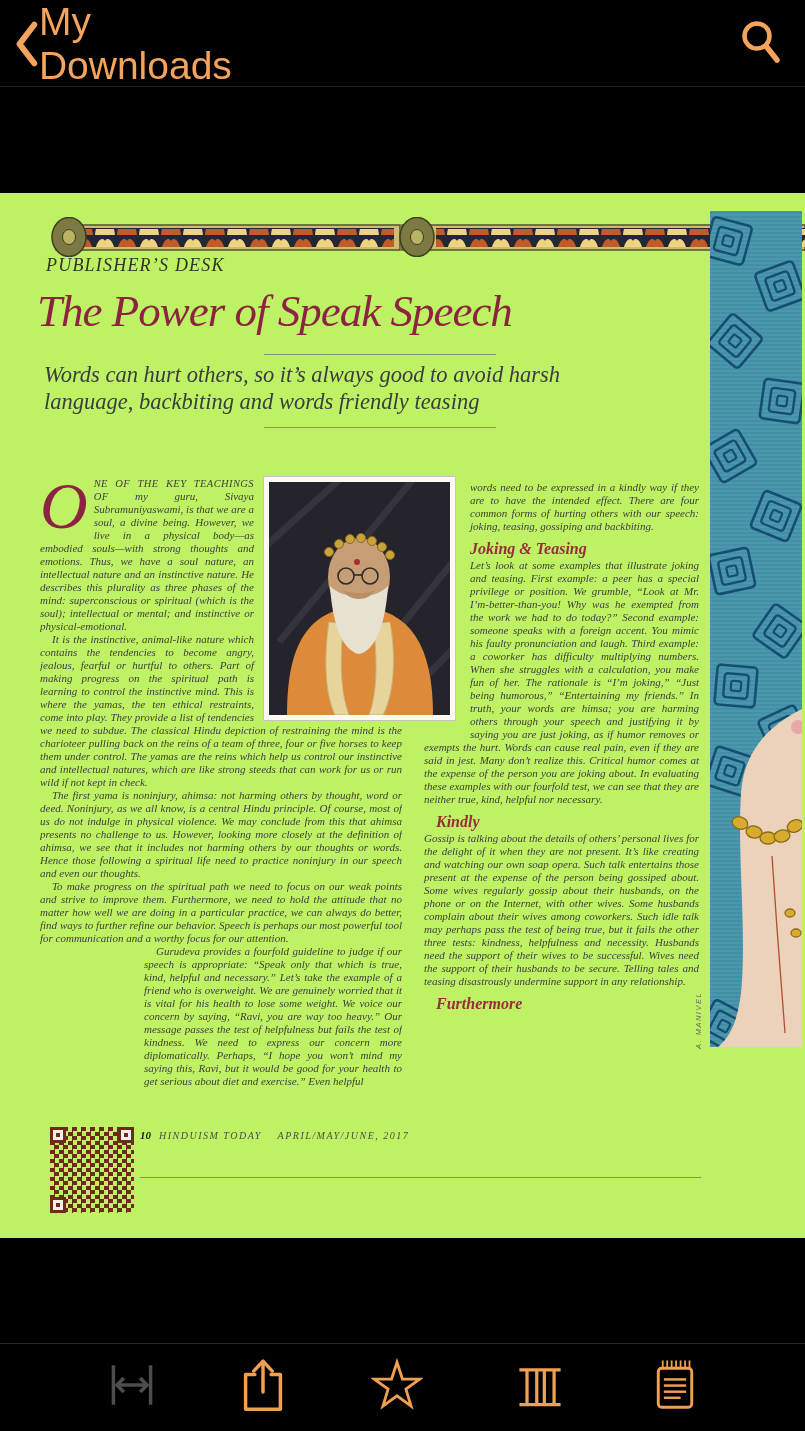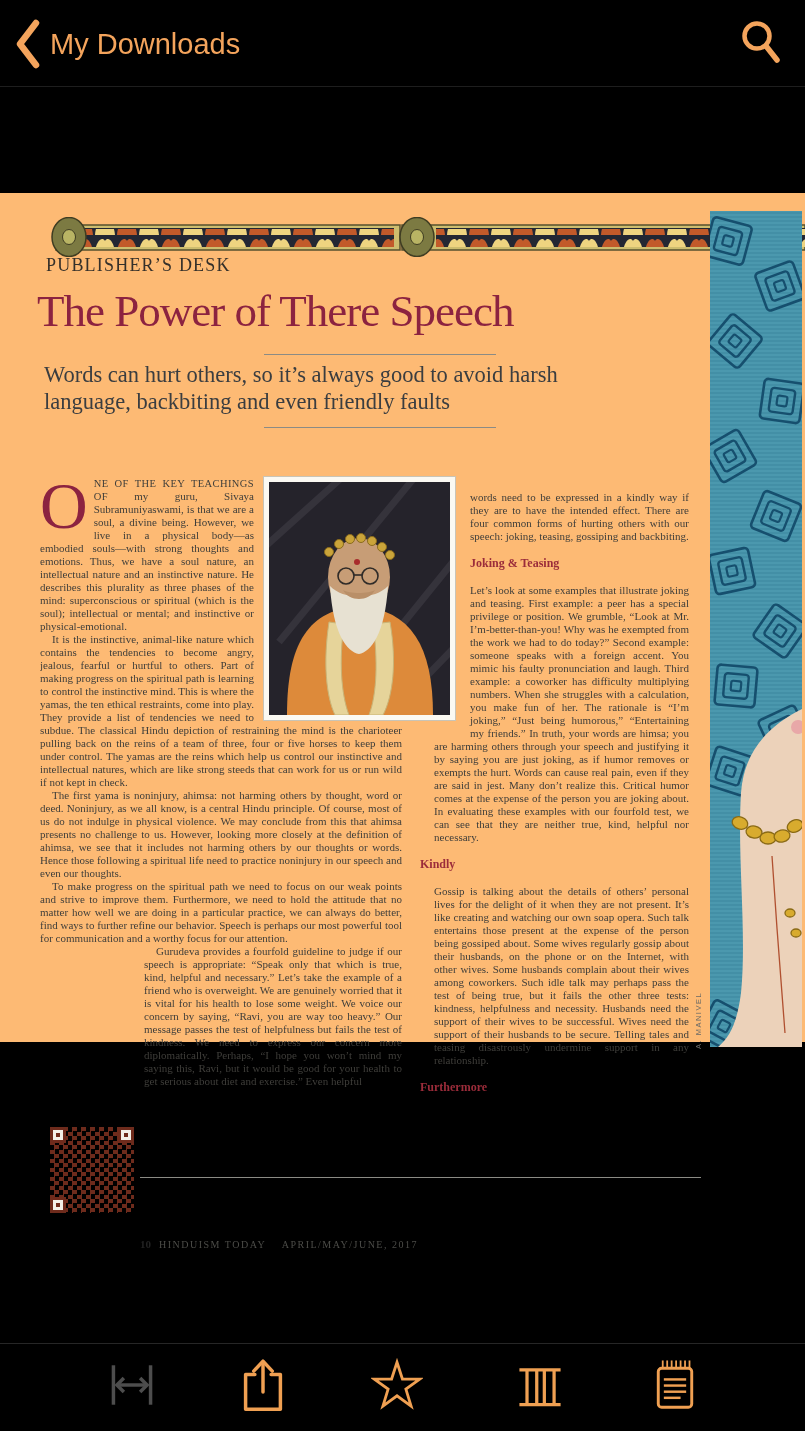--- a/index.html
+++ b/index.html
@@ -2,24 +2,24 @@
 <html lang="en"><head>
 <meta charset="utf-8">
 <style>
   html,body{margin:0;padding:0;background:#000;}
   .screen{position:relative;width:805px;height:1431px;background:#000;overflow:hidden;
           font-family:"Liberation Serif",serif;}
   
   .topbar{position:absolute;top:0;left:0;width:805px;height:87px;background:#000;}
   .topbar-line{position:absolute;top:86px;left:0;width:805px;height:1px;background:#1e1e1e;}
   .back-btn{position:absolute;top:15px;left:14px;width:260px;height:58px;display:flex;align-items:center;cursor:pointer;}
-  .back-label{font-family:"Liberation Sans",sans-serif;font-size:29px;color:#f4a45c;margin-left:10px;text-align:right;}
+  .back-label{font-family:"Liberation Sans",sans-serif;font-size:39px;color:#f4a45c;margin-left:1px;}
   .search-btn{position:absolute;top:16px;right:22px;width:46px;height:54px;cursor:pointer;}
   
-  .page{position:absolute;top:193px;left:0;width:805px;height:849px;background:#fdba74;}
+  .page{position:absolute;top:193px;left:0;width:805px;height:1045px;background:#bef264;font-style:italic;}
   .deco-border{position:absolute;left:50px;top:24px;z-index:1;}
   .artwork{position:absolute;left:710px;top:18px;z-index:2;}
   .credit{position:absolute;left:694px;top:792px;height:64px;z-index:3;
           writing-mode:vertical-rl;transform:rotate(180deg);
           font-family:"Liberation Sans",sans-serif;font-size:7.5px;letter-spacing:1.5px;color:#6a6a66;}
   .kicker{position:absolute;left:46px;top:62px;font-size:18px;letter-spacing:1.2px;color:#35302a;}
   .title{position:absolute;left:37px;top:92px;font-size:45px;letter-spacing:-1px;color:#8c2340;white-space:nowrap;}
   .rule{position:absolute;height:1px;background:#8b8b85;}
   .rule1{left:264px;top:161px;width:232px;}
   .rule2{left:264px;top:234px;width:232px;}
@@ -30,35 +30,35 @@
        text-align:justify;hyphens:auto;overflow:hidden;height:696px;}
   .left-col{left:40px;width:362px;}
   .right-col{left:420px;width:283px;}
   .spacer-r{float:right;width:148px;height:246px;}
   .spacer-l{float:left;width:50px;height:256px;}
   .qr-hole{float:left;width:104px;height:62px;margin-top:118px;}
   .para{margin:0;}
   .para + .para{text-indent:12px;}
   .dropcap{float:left;font-size:66px;line-height:52px;padding:3px 6px 0 0;color:#8c2340;}
   .lead-caps{font-size:10.5px;letter-spacing:.4px;}
-  .sec-head{font-size:12px;font-weight:bold;color:#9b2c3a;margin:9px 0 2px;}
-  .r-para{margin:14px;}
+  .sec-head{font-size:16px;font-weight:bold;color:#9b2c3a;margin:9px 16px 2px;}
+  .r-para{margin:4px;}
   
   .photo{position:absolute;left:264px;top:284px;width:181px;height:233px;
          border:5px solid #fbf9f2;outline:1px solid #c9c4b6;}
   
   .qr{position:absolute;left:50px;top:934px;width:84px;height:86px;
       background:conic-gradient(#6e2b1c 90deg,transparent 90deg 180deg,#6e2b1c 180deg 270deg,transparent 270deg);
       background-size:9px 9px;}
   .qr .f{position:absolute;width:16px;height:16px;border:3px solid #6e2b1c;background:#f3f0e8;box-sizing:border-box;}
   .qr .f::after{content:"";position:absolute;left:3px;top:3px;width:4px;height:4px;background:#6e2b1c;}
   .qr .f1{left:0;top:0;} .qr .f2{right:0;top:0;} .qr .f3{left:0;bottom:0;}
   
   .footer-rule{left:140px;top:984px;width:561px;}
-  .footer{position:absolute;left:140px;top:1045px;font-size:10px;color:#4c4c48;letter-spacing:1.5px;}
+  .footer{position:absolute;left:140px;top:936px;font-size:10px;color:#4c4c48;letter-spacing:1.5px;}
   .footer b{font-size:11px;letter-spacing:0;color:#222;}
   
   .toolbar-line{position:absolute;top:1343px;left:0;width:805px;height:1px;background:#262626;}
   .toolbar{position:absolute;top:1344px;left:0;width:805px;height:87px;background:#000;}
   .tool-btn{position:absolute;top:12px;width:52px;height:58px;cursor:pointer;}
 </style>
 </head>
 <body>
 
 <div class="screen">
@@ -134,23 +134,23 @@
         <ellipse cx="72" cy="625" rx="8" ry="6" transform="rotate(-12 72 625)"></ellipse>
         <ellipse cx="85" cy="615" rx="8" ry="6" transform="rotate(-25 85 615)"></ellipse>
         <ellipse cx="80" cy="702" rx="5" ry="4"></ellipse>
         <ellipse cx="86" cy="722" rx="5" ry="4"></ellipse>
       </g>
       <path d="M62,645 C66,705 70,760 75,822" fill="none" stroke="#b05030" stroke-width="1.3"></path>
     </svg>
     <div class="credit">A. MANIVEL</div>
 
     <div class="kicker">PUBLISHER’S DESK</div>
-    <div class="title">The Power of There Speech</div>
+    <div class="title">The Power of Speak Speech</div>
     <div class="rule rule1"></div>
-    <div class="subtitle">Words can hurt others, so it’s always good to avoid harsh language, backbiting and even friendly faults</div>
+    <div class="subtitle">Words can hurt others, so it’s always good to avoid harsh language, backbiting and words friendly teasing</div>
     <div class="rule rule2"></div>
 
     <div class="col left-col">
       <div class="spacer-r"></div>
       <p class="para"><span class="dropcap">O</span><span class="lead-caps">NE OF THE KEY TEACHINGS OF</span> <span>my guru, Sivaya Subramuniyaswami, is that we are a soul, a divine being. However, we live in a physical body—as embodied souls—with strong thoughts and emotions. Thus, we have a soul nature, an intellectual nature and an instinctive nature. He describes this plurality as three phases of the mind: superconscious or spiritual (which is the soul); intellectual or mental; and instinctive or physical-emotional.</span></p>
       <p class="para">It is the instinctive, animal-like nature which contains the tendencies to become angry, jealous, fearful or hurtful to others. Part of making progress on the spiritual path is learning to control the instinctive mind. This is where the yamas, the ten ethical restraints, come into play. They provide a list of tendencies we need to subdue. The classical Hindu depiction of restraining the mind is the charioteer pulling back on the reins of a team of three, four or five horses to keep them under control. The yamas are the reins which help us control our instinctive and intellectual natures, which are like strong steeds that can work for us or run wild if not kept in check.</p>
       <p class="para">The first yama is noninjury, ahimsa: not harming others by thought, word or deed. Noninjury, as we all know, is a central Hindu principle. Of course, most of us do not indulge in physical violence. We may conclude from this that ahimsa presents no challenge to us. However, looking more closely at the definition of ahimsa, we see that it includes not harming others by our thoughts or words. Hence those following a spiritual life need to practice noninjury in our speech and even our thoughts.</p>
       <p class="para">To make progress on the spiritual path we need to focus on our weak points and strive to improve them. Furthermore, we need to hold the attitude that no matter how well we are doing in a particular practice, we can always do better, find ways to further refine our behavior. Speech is perhaps our most powerful tool for communication and a worthy focus for our attention.</p>
       <p class="para"><span class="qr-hole"></span><span>Gurudeva provides a fourfold guideline to judge if our speech is appropriate: “Speak only that which is true, kind, helpful and necessary.” Let’s take the example of a friend who is overweight. We are genuinely worried that it is vital for his health to lose some weight. We voice our concern by saying, “Ravi, you are way too heavy.” Our message passes the test of helpfulness but fails the test of kindness. We need to express our concern more diplomatically. Perhaps, “I hope you won’t mind my saying this, Ravi, but it would be good for your health to get serious about diet and exercise.” Even helpful</span></p>
     </div>

